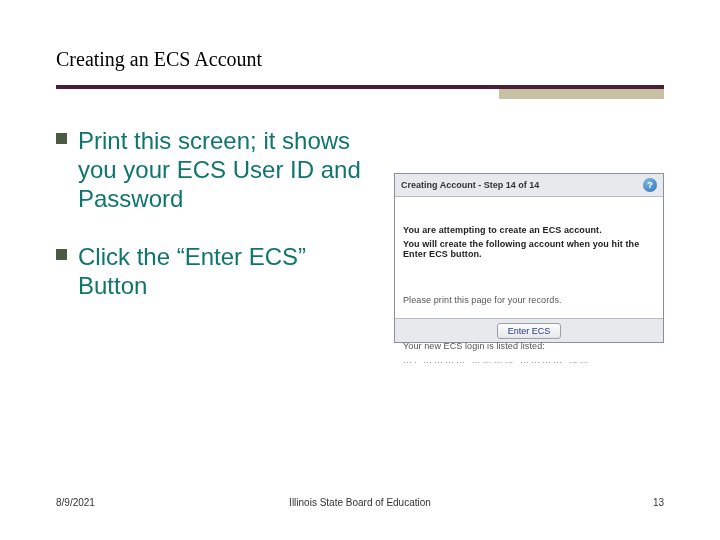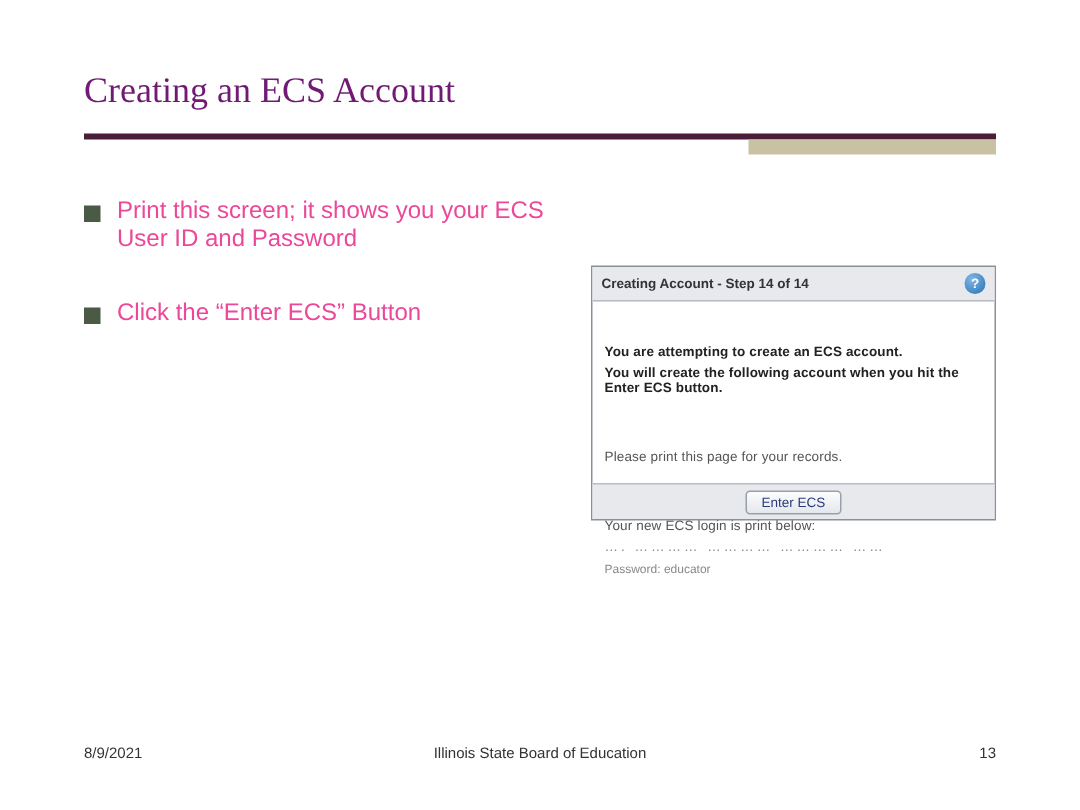--- a/index.html
+++ b/index.html
@@ -5,22 +5,22 @@
   * { box-sizing: border-box; margin: 0; padding: 0; }
   html, body { width: 720px; height: 540px; background: #fff; font-family: Arial, Helvetica, sans-serif; }
   .slide {
     position: relative;
     width: 720px;
     height: 540px;
     padding: 48px 56px 0 56px;
   }
   .title {
     font-family: "Times New Roman", Times, serif;
-    font-size: 24px;
-    color: #701a75;
+    font-size: 20px;
+    color: #000000;
     font-weight: normal;
   }
   .rule-wrap {
     position: relative;
     margin-top: 14px;
     height: 14px;
   }
   .rule-top {
     position: absolute;
     left: 0; right: 0; top: 0;
@@ -40,23 +40,23 @@
     margin-top: 28px;
     gap: 18px;
   }
   .bullets {
     flex: 0 0 320px;
   }
   .bullets li {
     list-style: none;
     position: relative;
     padding-left: 22px;
-    font-size: 16px;
+    font-size: 24px;
     line-height: 1.2;
-    color: #ec4899;
+    color: #0f766e;
     margin-bottom: 30px;
   }
   .bullets li::before {
     content: "";
     position: absolute;
     left: 0;
     top: 6px;
     width: 11px;
     height: 11px;
     background: #4a5a44; 
@@ -170,27 +170,23 @@
 
     <div class="screenshot">
       <div class="ss-header">
         <span>Creating Account - Step 14 of 14</span>
         <span class="ss-help">?</span>
       </div>
       <div class="ss-body">
         <p>You are attempting to create an ECS account.</p>
         <p>You will create the following account when you hit the Enter ECS button.</p>
         <p class="plain">Please print this page for your records.</p>
-        <p class="plain">Your new ECS login is print below:</p>
+        <p class="plain">Your new ECS login is listed listed:</p>
         <div class="ss-dots">….      …………      …………      …………    ……</div>
         <div class="ss-creds">
-          <div>
-            <span>Password:</span>
-            <span>educator</span>
-          </div>
         </div>
       </div>
       <div class="ss-footer">
         <button class="ss-btn">Enter ECS</button>
       </div>
     </div>
   </div>
 
   <div class="footer">
     <span class="date">8/9/2021</span>

